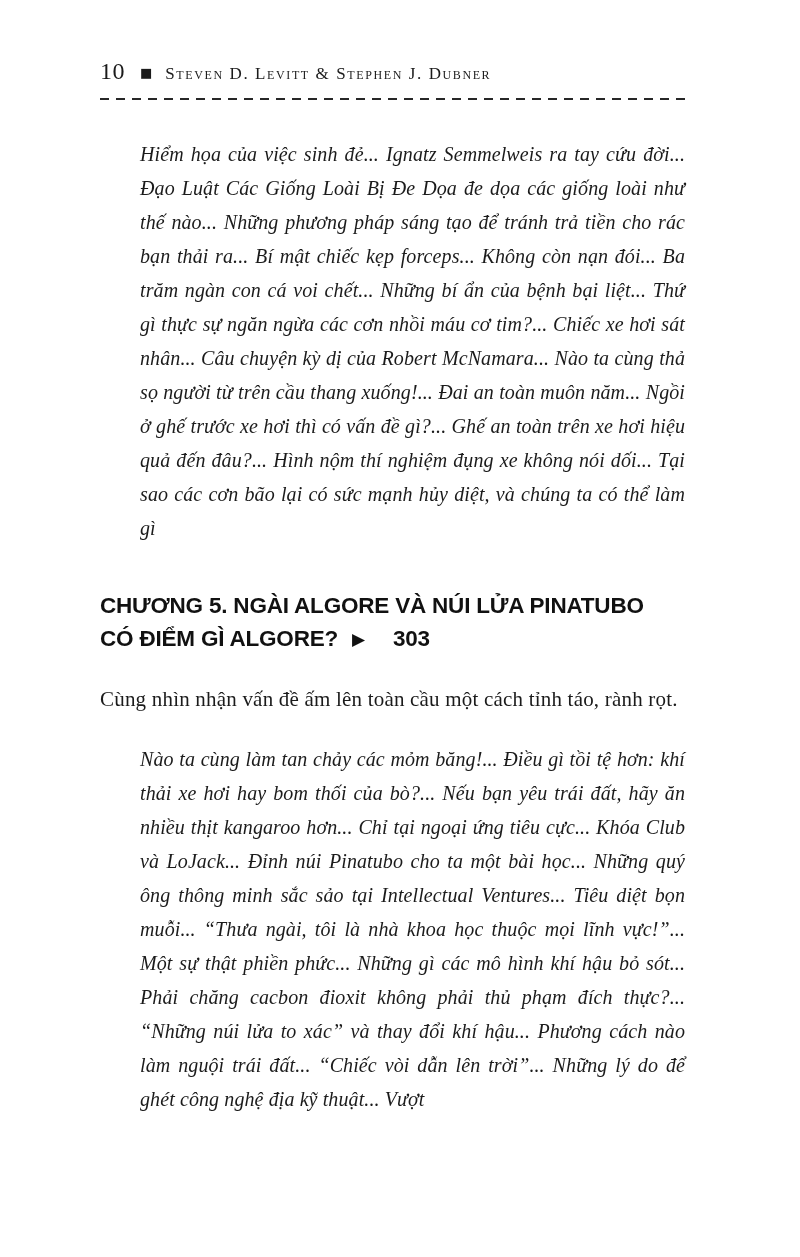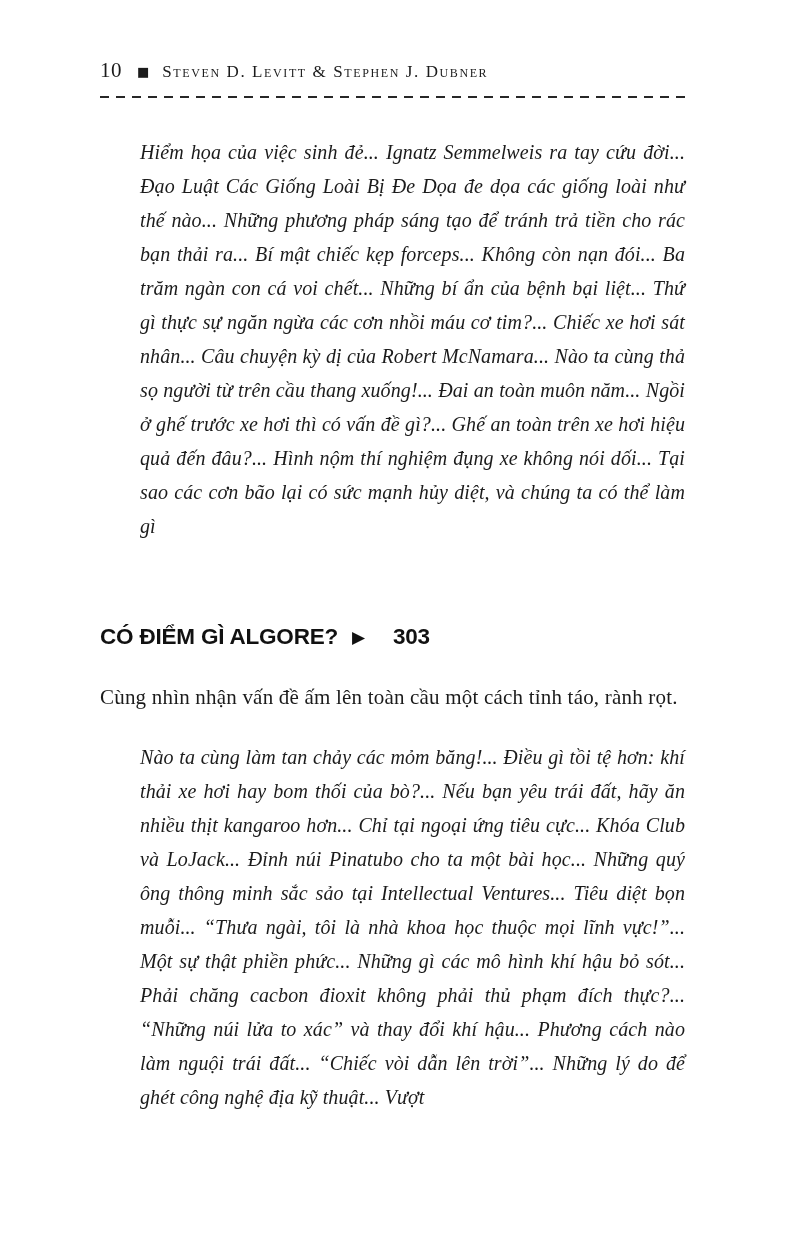--- a/index.html
+++ b/index.html
@@ -19,21 +19,21 @@
     overflow: hidden;
     font-family: "Liberation Serif", "DejaVu Serif", serif;
   }
   
   .page-header {
     display: flex;
     align-items: baseline;
     white-space: nowrap;
   }
   .page-num {
-    font-size: 21px;
+    font-size: 24px;
     letter-spacing: 0.5px;
   }
   .square-bullet {
     font-family: "DejaVu Sans", sans-serif;
     font-size: 13px;
     margin: 0 13px 0 15px;
     align-self: center;
     transform: translateY(1px);
   }
   .authors {
@@ -96,21 +96,21 @@
     <span class="page-num">10</span>
     <span class="square-bullet">■</span>
     <span class="authors">Steven D. Levitt &amp; Stephen J. Dubner</span>
   </header>
 
   <div class="dashed-rule"></div>
 
   <p class="toc-summary">Hiểm họa của việc sinh đẻ... Ignatz Semmelweis ra tay cứu đời... Đạo Luật Các Giống Loài Bị Đe Dọa đe dọa các giống loài như thế nào... Những phương pháp sáng tạo để tránh trả tiền cho rác bạn thải ra... Bí mật chiếc kẹp forceps... Không còn nạn đói... Ba trăm ngàn con cá voi chết... Những bí ẩn của bệnh bại liệt... Thứ gì thực sự ngăn ngừa các cơn nhồi máu cơ tim?... Chiếc xe hơi sát nhân... Câu chuyện kỳ dị của Robert McNamara... Nào ta cùng thả sọ người từ trên cầu thang xuống!... Đai an toàn muôn năm... Ngồi ở ghế trước xe hơi thì có vấn đề gì?... Ghế an toàn trên xe hơi hiệu quả đến đâu?... Hình nộm thí nghiệm đụng xe không nói dối... Tại sao các cơn bão lại có sức mạnh hủy diệt, và chúng ta có thể làm gì</p>
 
   <h2 class="chapter-heading">
-    <br>
+    <span>CHƯƠNG 5. NGÀI ALGORE VÀ NÚI LỬA PINATUBO</span><br>
     <span>CÓ ĐIỂM GÌ ALGORE?</span><span class="arrow-icon">▶</span><span class="page-ref">303</span>
   </h2>
 
   <p class="chapter-intro">Cùng nhìn nhận vấn đề ấm lên toàn cầu một cách tỉnh táo, rành rọt.</p>
 
   <p class="toc-summary second">Nào ta cùng làm tan chảy các mỏm băng!... Điều gì tồi tệ hơn: khí thải xe hơi hay bom thối của bò?... Nếu bạn yêu trái đất, hãy ăn nhiều thịt kangaroo hơn... Chỉ tại ngoại ứng tiêu cực... Khóa Club và LoJack... Đỉnh núi Pinatubo cho ta một bài học... Những quý ông thông minh sắc sảo tại Intellectual Ventures... Tiêu diệt bọn muỗi... “Thưa ngài, tôi là nhà khoa học thuộc mọi lĩnh vực!”... Một sự thật phiền phức... Những gì các mô hình khí hậu bỏ sót... Phải chăng cacbon đioxit không phải thủ phạm đích thực?... “Những núi lửa to xác” và thay đổi khí hậu... Phương cách nào làm nguội trái đất... “Chiếc vòi dẫn lên trời”... Những lý do để ghét công nghệ địa kỹ thuật... Vượt</p>
 
 </div>
 
 </body></html>

